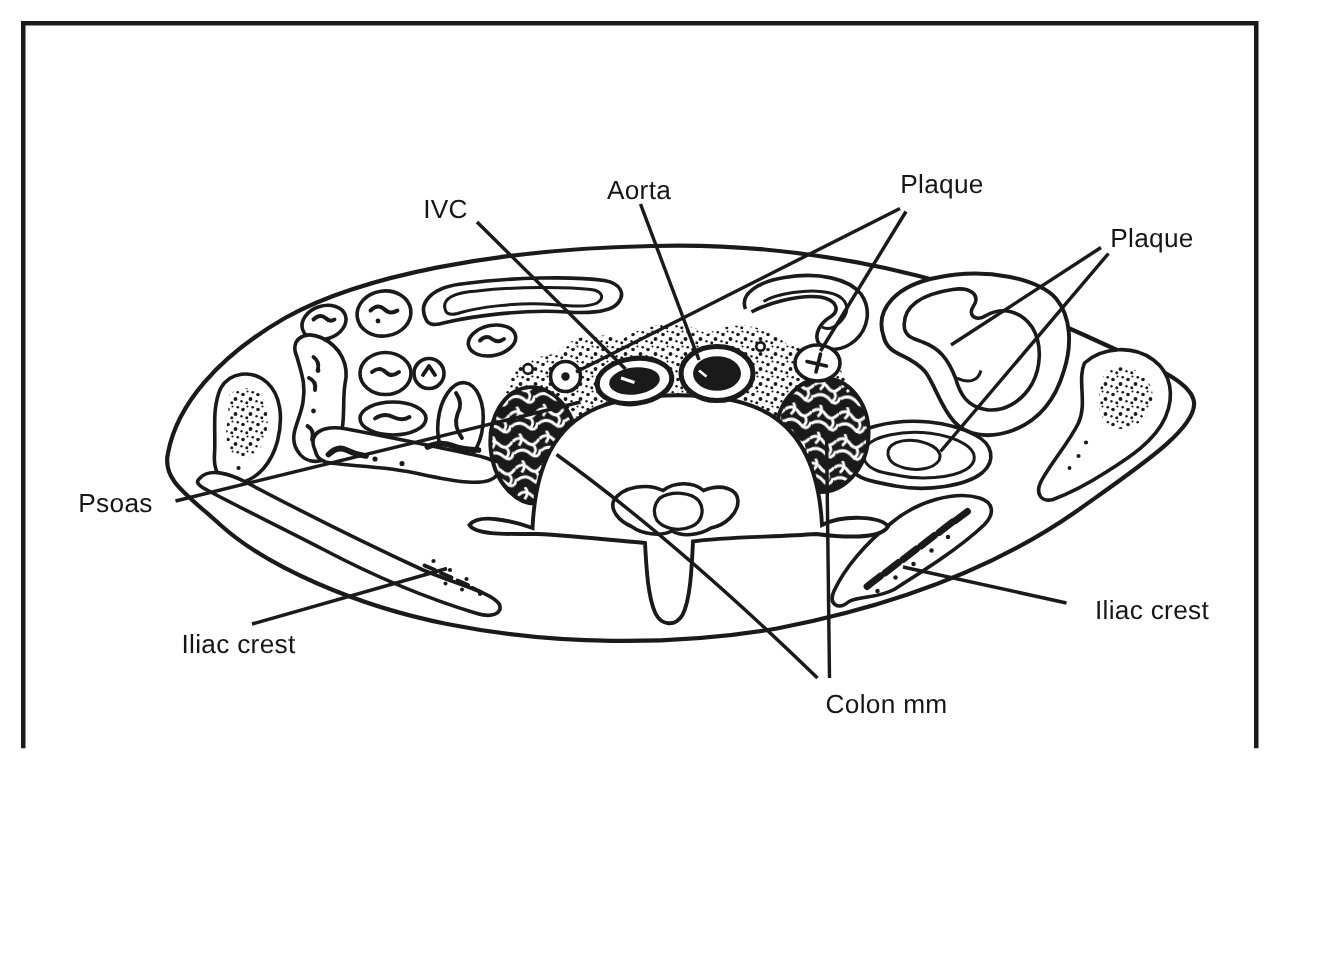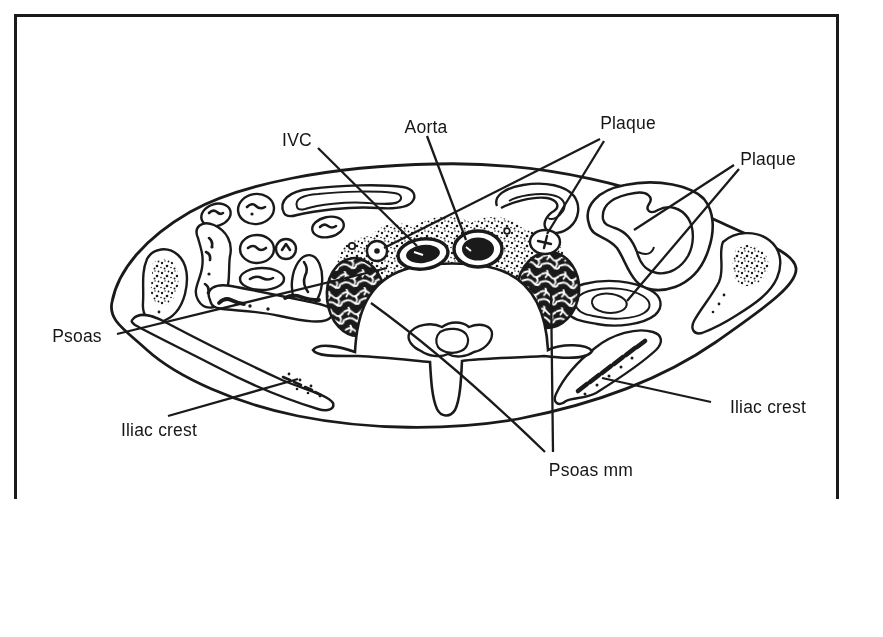--- a/index.html
+++ b/index.html
@@ -182,16 +182,16 @@
     </g>
   </svg>
 
   <span class="lbl" style="left:297px;top:140px;">IVC</span>
   <span class="lbl" style="left:426px;top:127px;">Aorta</span>
   <span class="lbl" style="left:628px;top:123px;">Plaque</span>
   <span class="lbl" style="left:768px;top:159px;">Plaque</span>
   <span class="lbl" style="left:77px;top:336px;">Psoas</span>
   <span class="lbl" style="left:159px;top:430px;">Iliac crest</span>
   <span class="lbl" style="left:768px;top:407px;">Iliac crest</span>
-  <span class="lbl" style="left:591px;top:470px;">Psoas mm</span>
+  <span class="lbl" style="left:591px;top:470px;">Colon mm</span>
 
   <div class="panel-letter">B</div>
 </div>
 
 </body></html>

